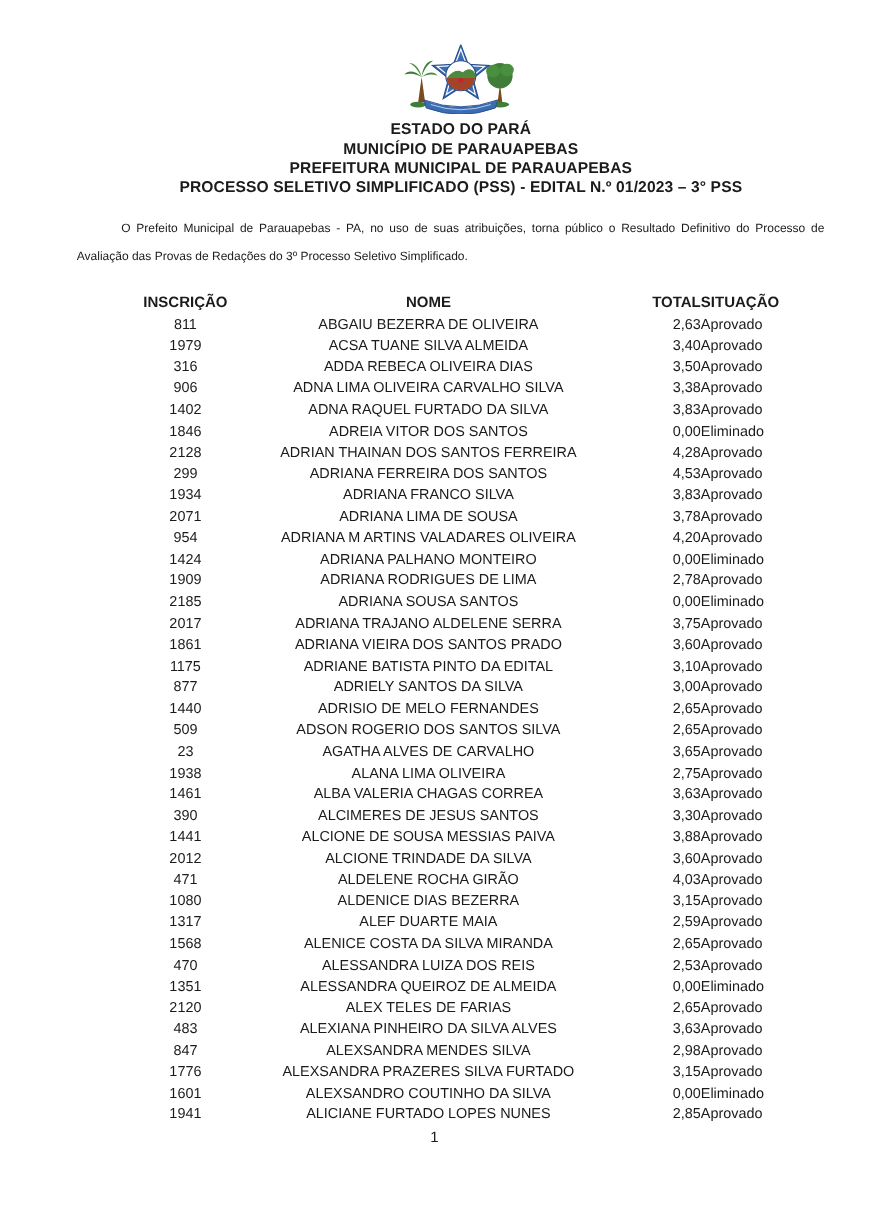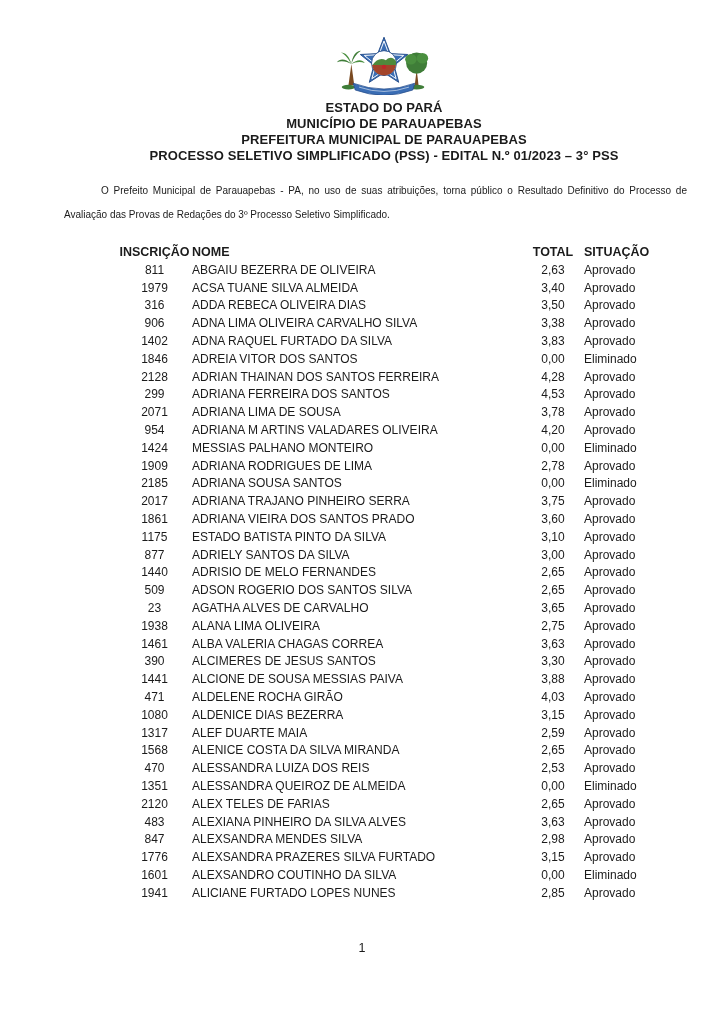--- a/index.html
+++ b/index.html
@@ -59,22 +59,22 @@
     padding: 0;
   }
   table.results td {
     height: 17.8px;
     vertical-align: middle;
     padding: 0;
     white-space: nowrap;
     overflow: hidden;
   }
   .col-inscricao, th.h-inscricao { text-align: center; }
-  .col-nome, th.h-nome           { text-align: left; padding-left: 2px; }
-  .col-total, th.h-total         { text-align: center; }
+  .col-nome, th.h-nome           { text-align: center; padding-left: 2px; }
+  .col-total, th.h-total         { text-align: right; }
   .col-situacao, th.h-situacao   { text-align: left; padding-left: 14px; }
   th.h-situacao                  { padding-left: 13px; margin-top: 43px; }
   .page-footer {
     position: absolute;
     top: 941px;
     left: 0;
     width: 100%;
     text-align: center;
     font-size: 12.5px;
   }
@@ -190,64 +190,70 @@
           <td class="col-total">4,28</td>
           <td class="col-situacao">Aprovado</td>
         </tr>
         <tr>
           <td class="col-inscricao">299</td>
           <td class="col-nome">ADRIANA FERREIRA DOS SANTOS</td>
           <td class="col-total">4,53</td>
           <td class="col-situacao">Aprovado</td>
         </tr>
         <tr>
+          <td class="col-inscricao">1934</td>
+          <td class="col-nome">ADRIANA FRANCO SILVA</td>
+          <td class="col-total">3,83</td>
+          <td class="col-situacao">Aprovado</td>
+        </tr>
+        <tr>
           <td class="col-inscricao">2071</td>
           <td class="col-nome">ADRIANA LIMA DE SOUSA</td>
           <td class="col-total">3,78</td>
           <td class="col-situacao">Aprovado</td>
         </tr>
         <tr>
           <td class="col-inscricao">954</td>
           <td class="col-nome">ADRIANA M ARTINS VALADARES OLIVEIRA</td>
           <td class="col-total">4,20</td>
           <td class="col-situacao">Aprovado</td>
         </tr>
         <tr>
           <td class="col-inscricao">1424</td>
-          <td class="col-nome">MESSIAS PALHANO MONTEIRO</td>
+          <td class="col-nome">ADRIANA PALHANO MONTEIRO</td>
           <td class="col-total">0,00</td>
           <td class="col-situacao">Eliminado</td>
         </tr>
         <tr>
           <td class="col-inscricao">1909</td>
           <td class="col-nome">ADRIANA RODRIGUES DE LIMA</td>
           <td class="col-total">2,78</td>
           <td class="col-situacao">Aprovado</td>
         </tr>
         <tr>
           <td class="col-inscricao">2185</td>
           <td class="col-nome">ADRIANA SOUSA SANTOS</td>
           <td class="col-total">0,00</td>
           <td class="col-situacao">Eliminado</td>
         </tr>
         <tr>
           <td class="col-inscricao">2017</td>
-          <td class="col-nome">ADRIANA TRAJANO PINHEIRO SERRA</td>
+          <td class="col-nome">ADRIANA TRAJANO ALDELENE SERRA</td>
           <td class="col-total">3,75</td>
           <td class="col-situacao">Aprovado</td>
         </tr>
         <tr>
           <td class="col-inscricao">1861</td>
           <td class="col-nome">ADRIANA VIEIRA DOS SANTOS PRADO</td>
           <td class="col-total">3,60</td>
           <td class="col-situacao">Aprovado</td>
         </tr>
         <tr>
           <td class="col-inscricao">1175</td>
-          <td class="col-nome">ESTADO BATISTA PINTO DA SILVA</td>
+          <td class="col-nome">ADRIANE BATISTA PINTO DA EDITAL</td>
           <td class="col-total">3,10</td>
           <td class="col-situacao">Aprovado</td>
         </tr>
         <tr>
           <td class="col-inscricao">877</td>
           <td class="col-nome">ADRIELY SANTOS DA SILVA</td>
           <td class="col-total">3,00</td>
           <td class="col-situacao">Aprovado</td>
         </tr>
         <tr>
@@ -286,20 +292,26 @@
           <td class="col-total">3,30</td>
           <td class="col-situacao">Aprovado</td>
         </tr>
         <tr>
           <td class="col-inscricao">1441</td>
           <td class="col-nome">ALCIONE DE SOUSA MESSIAS PAIVA</td>
           <td class="col-total">3,88</td>
           <td class="col-situacao">Aprovado</td>
         </tr>
         <tr>
+          <td class="col-inscricao">2012</td>
+          <td class="col-nome">ALCIONE TRINDADE DA SILVA</td>
+          <td class="col-total">3,60</td>
+          <td class="col-situacao">Aprovado</td>
+        </tr>
+        <tr>
           <td class="col-inscricao">471</td>
           <td class="col-nome">ALDELENE ROCHA GIRÃO</td>
           <td class="col-total">4,03</td>
           <td class="col-situacao">Aprovado</td>
         </tr>
         <tr>
           <td class="col-inscricao">1080</td>
           <td class="col-nome">ALDENICE DIAS BEZERRA</td>
           <td class="col-total">3,15</td>
           <td class="col-situacao">Aprovado</td>

